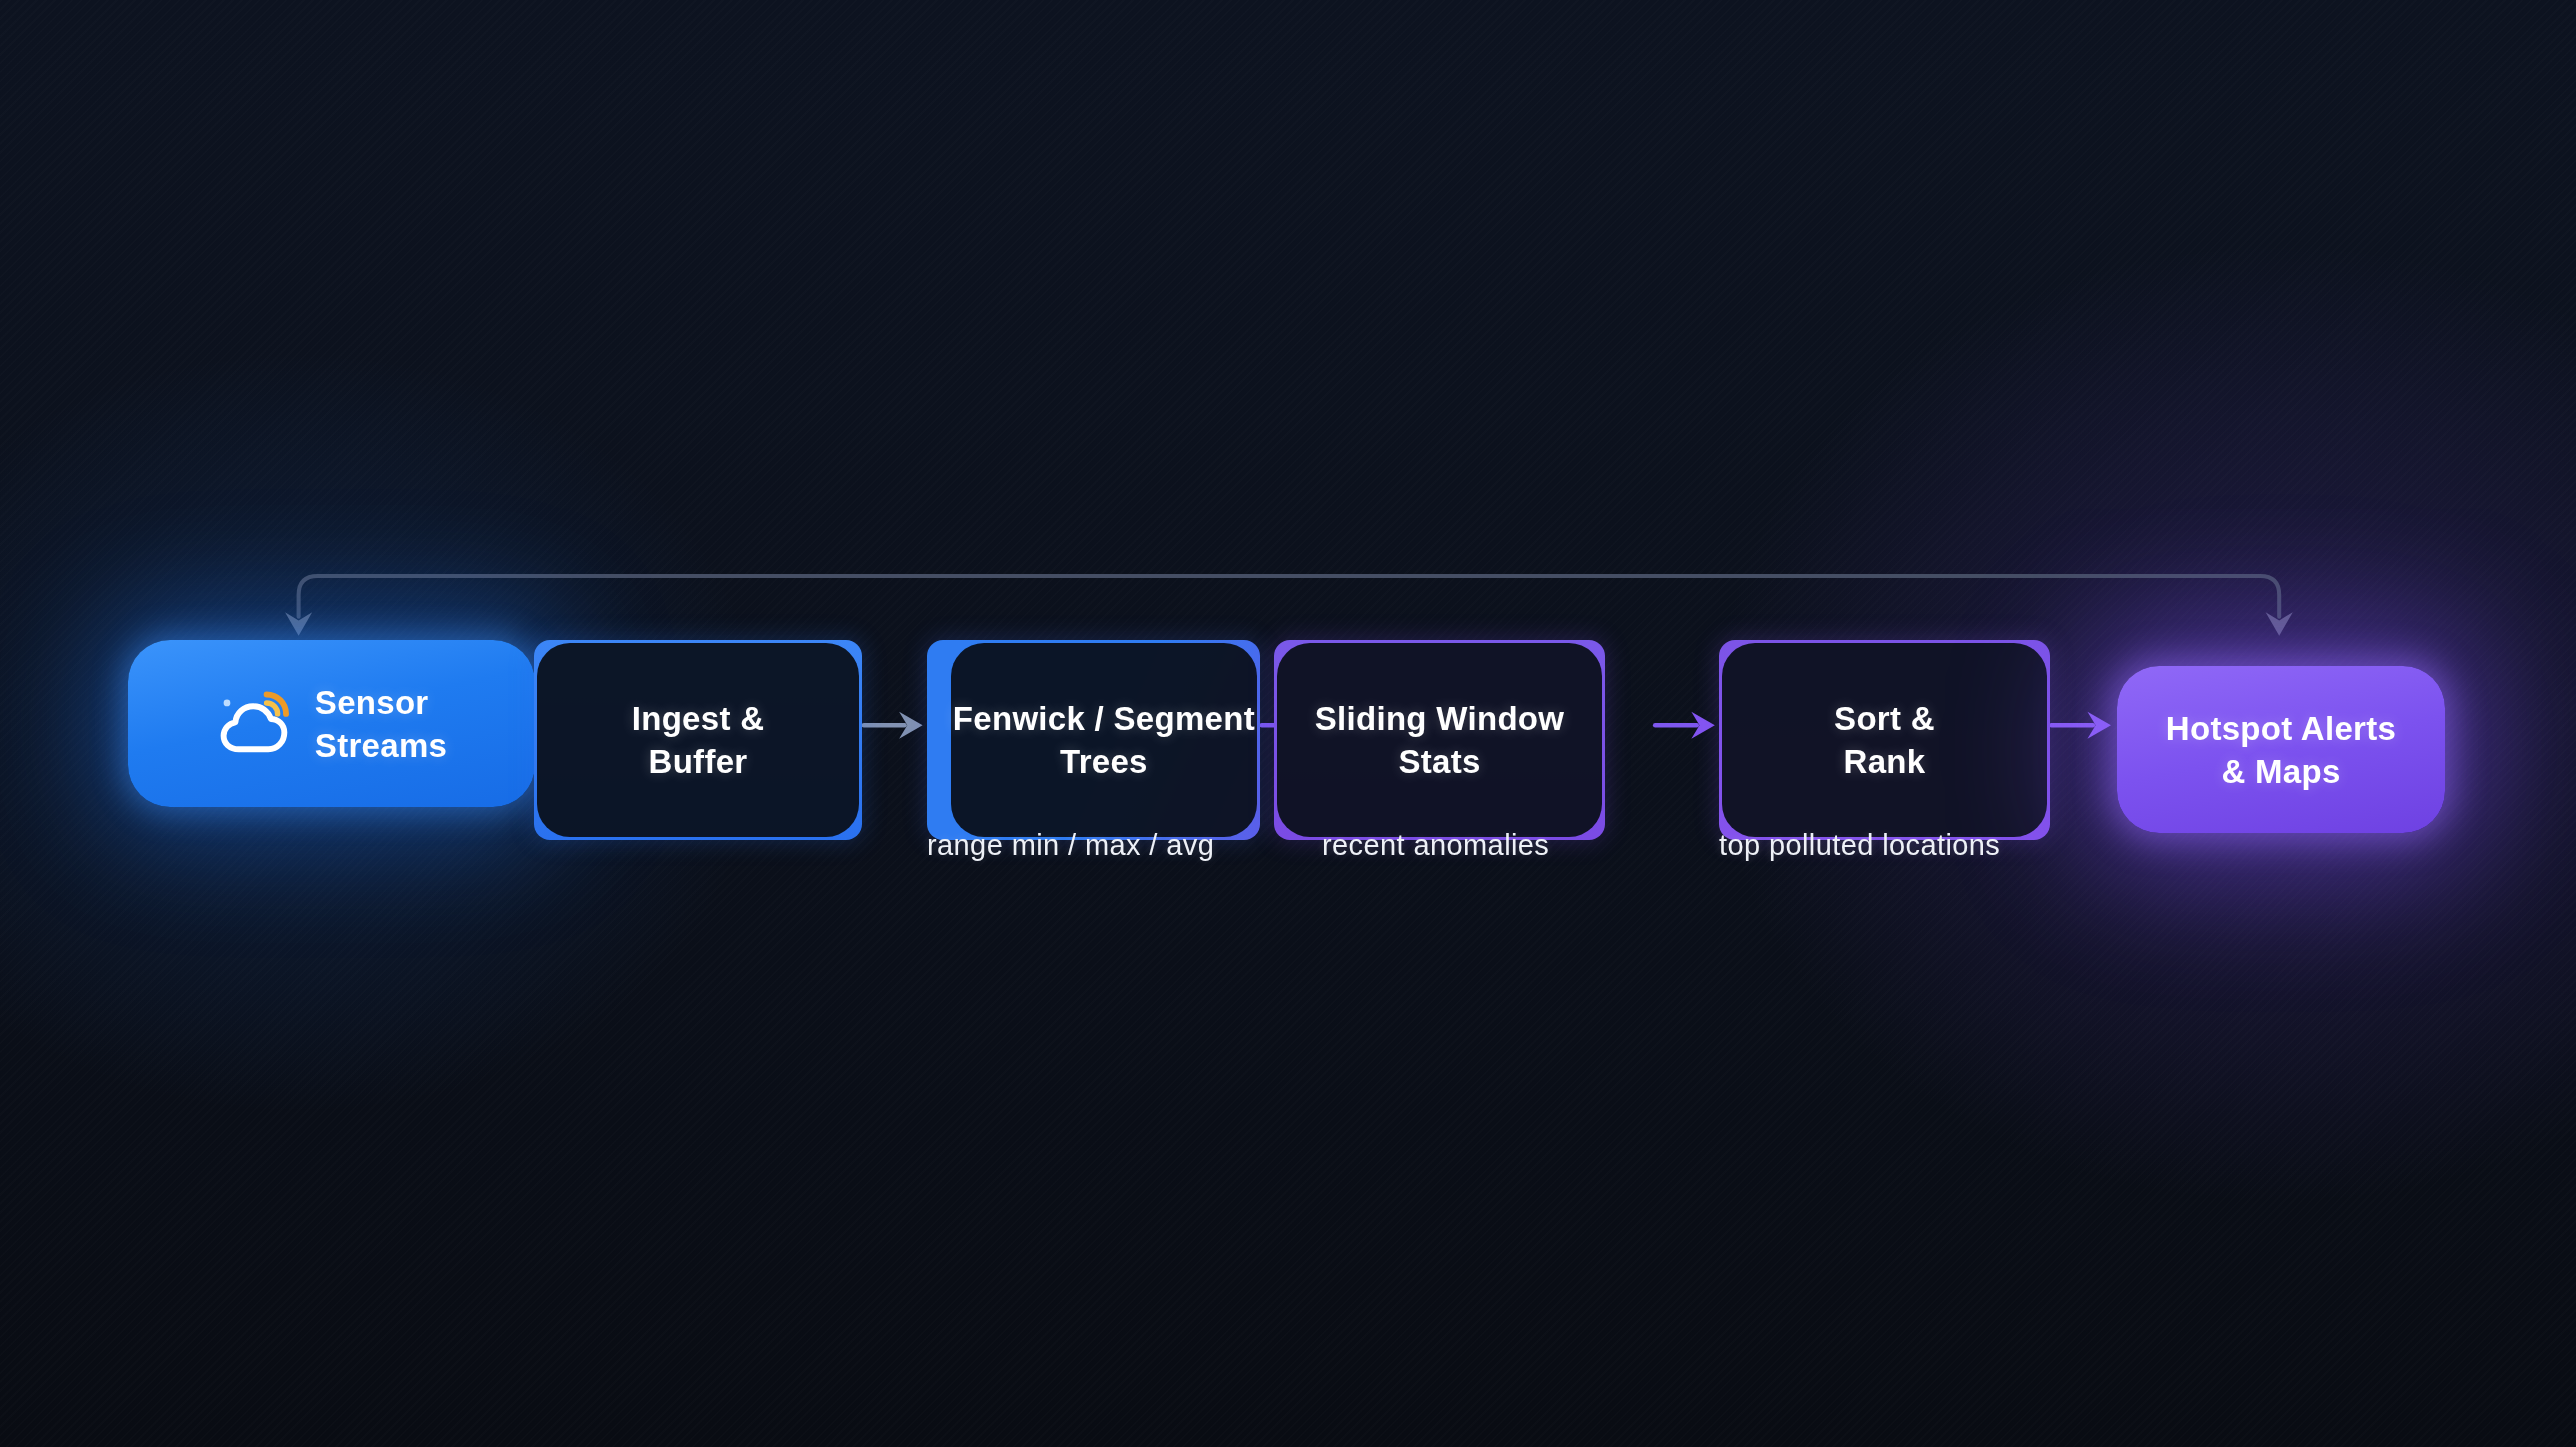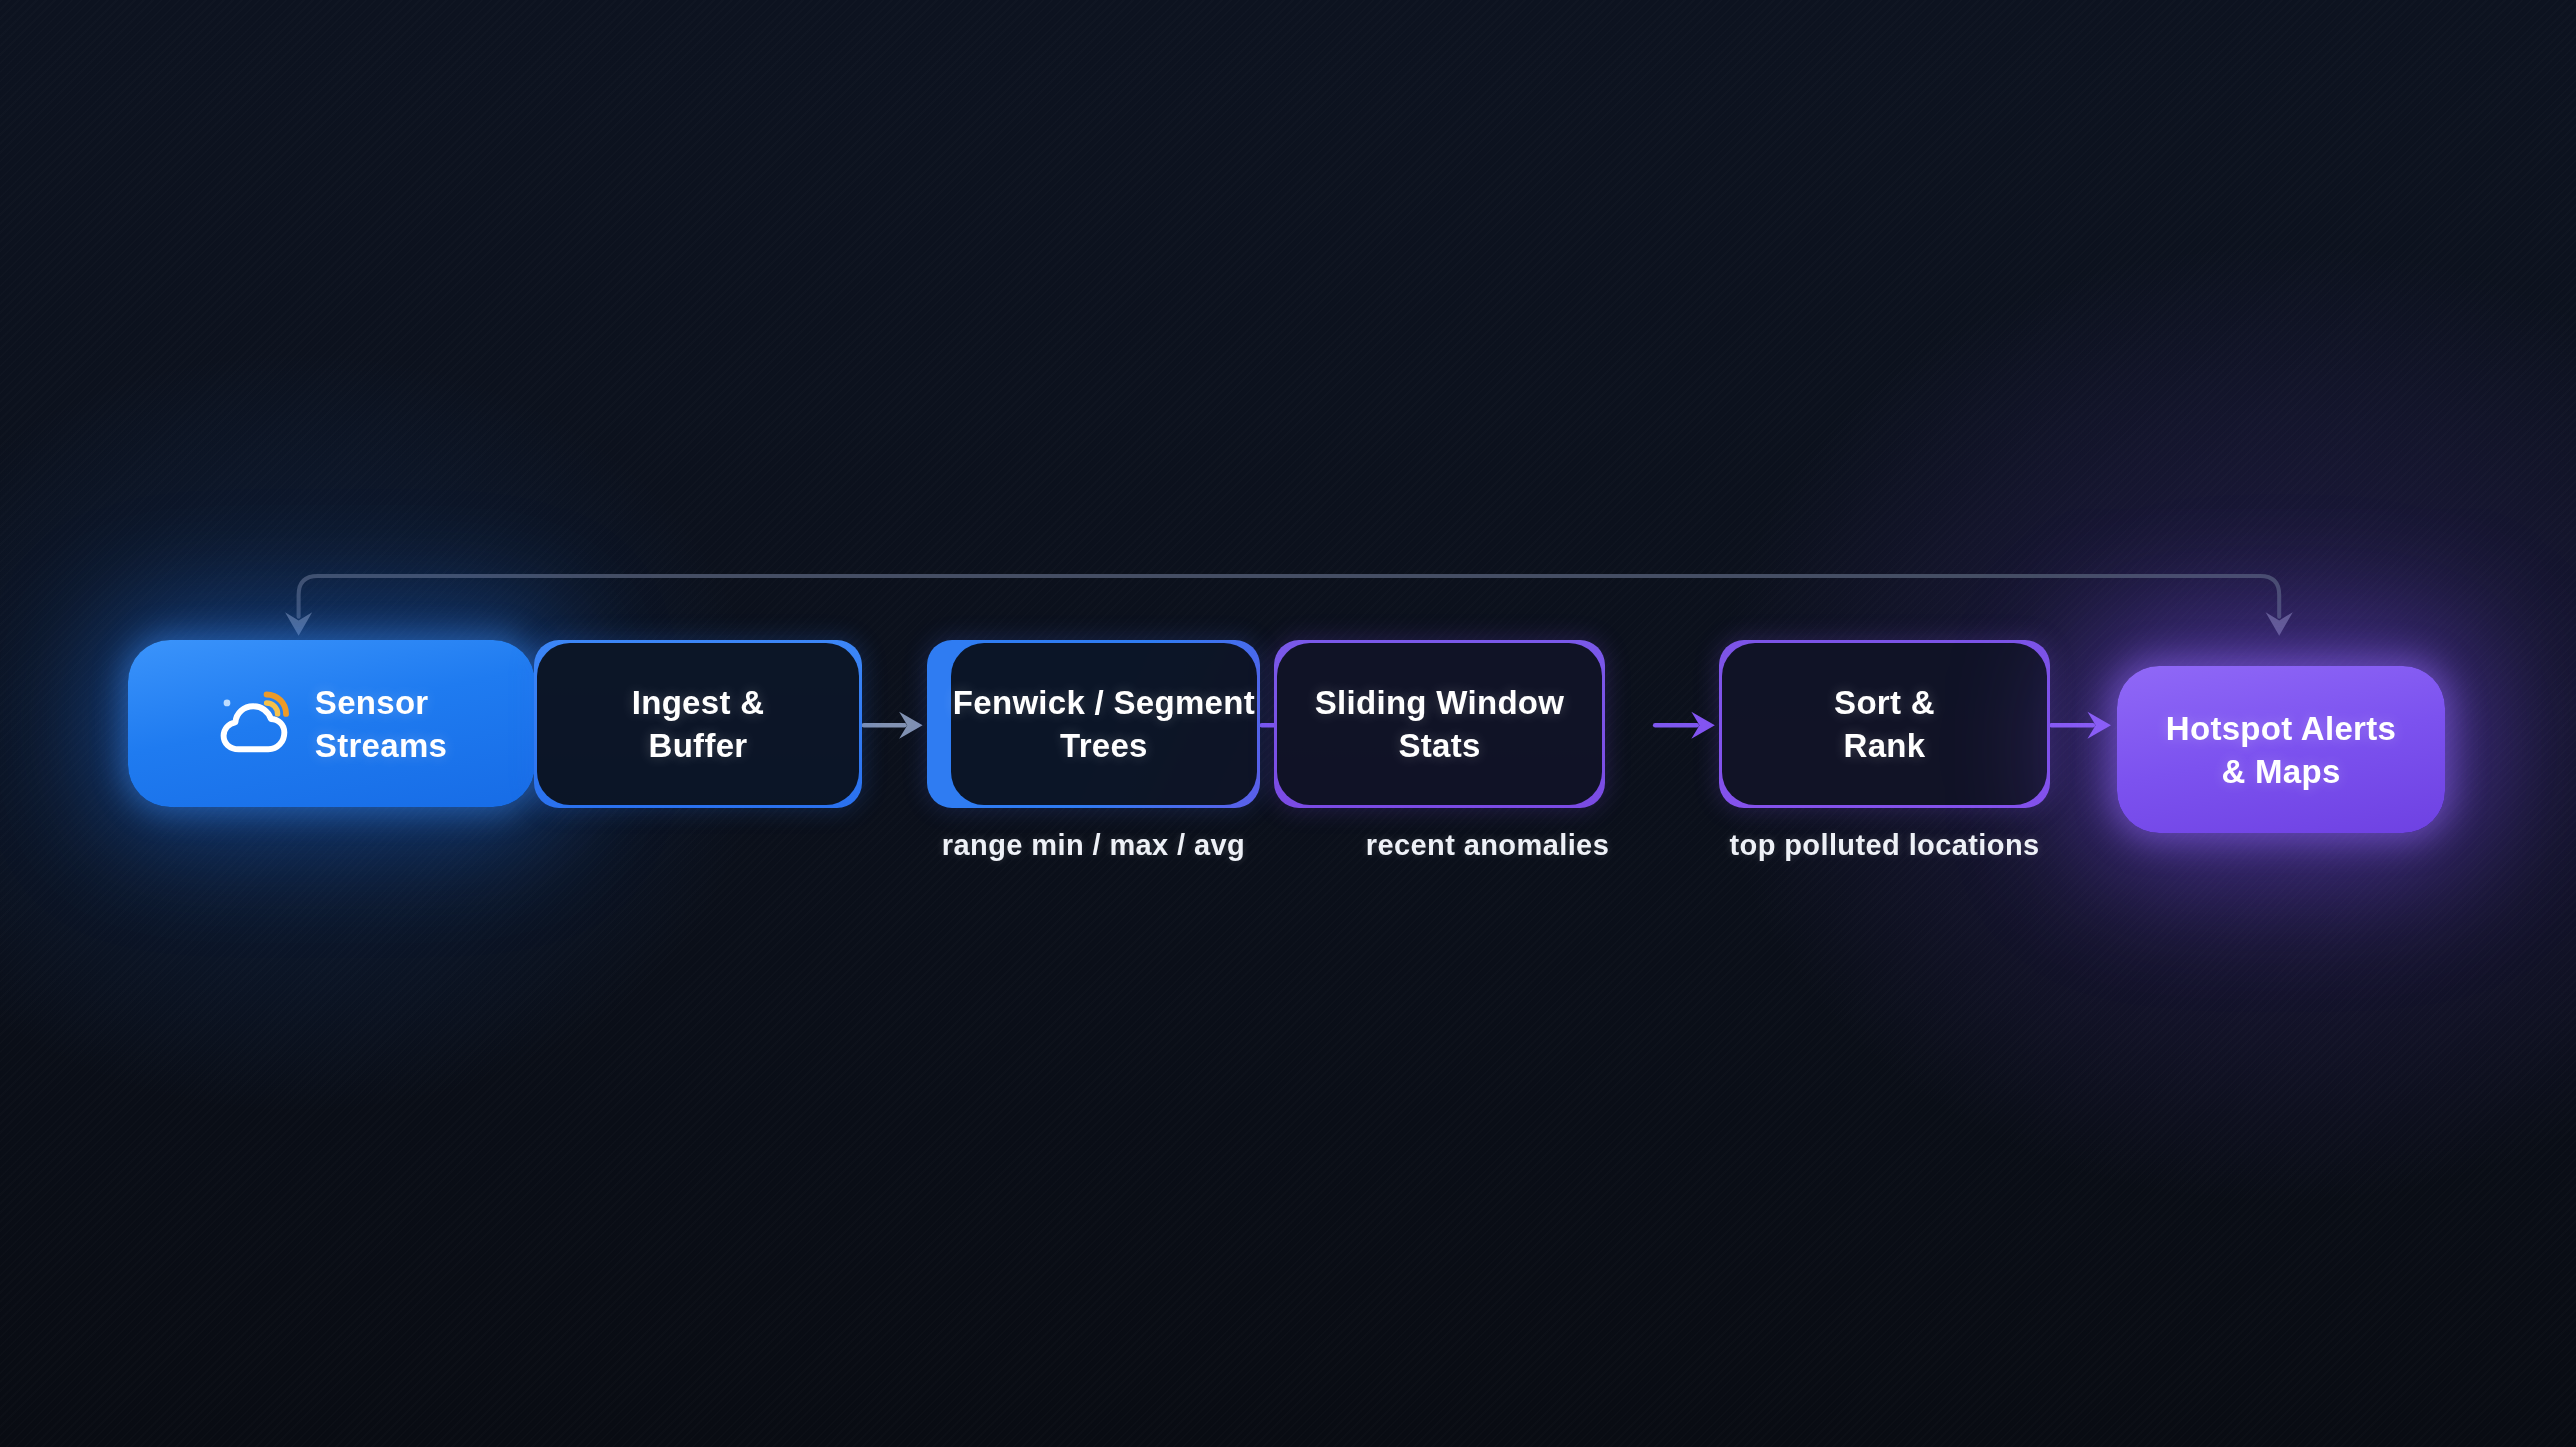--- a/index.html
+++ b/index.html
@@ -20,21 +20,21 @@
     display:flex;align-items:center;justify-content:center;
     box-sizing:border-box;
   }
   .filled{border-radius:42px;}
   .n1{left:128px;width:407px;
       background:linear-gradient(168deg,#3b94fb 0%,#1f7bf0 45%,#176ce6 100%);
       box-shadow:0 0 109px 31px rgba(30,115,240,0.38),0 0 31px 5.4px rgba(70,150,252,0.45);}
   .n6{left:2117px;width:328px;
       background:linear-gradient(168deg,#9069f7 0%,#7c52ef 50%,#6e41e2 100%);
       box-shadow:0 0 127px 40px rgba(125,80,245,0.45),0 0 33px 7.2px rgba(155,115,250,0.5);margin-top:26px;}
-  .obox{position:absolute;top:640px;height:168px;border-radius:25px;padding:3.2px;box-sizing:border-box;}
+  .obox{position:absolute;top:640px;height:200px;border-radius:16px;padding:3.2px;box-sizing:border-box;}
   .obox-inner{
     width:100%;height:100%;border-radius:33px;
     background:rgba(10,15,26,0.94);
     display:flex;align-items:center;justify-content:center;
   }
   .b2{left:534px; width:328px;background:linear-gradient(180deg,#3c86f7,#2a71ef);
       box-shadow:0 0 23.5px 1.8px rgba(45,115,240,0.22);}
   .b3{left:927px;width:333px;background:linear-gradient(115deg,#2f7cf2 55%,#5c5fe9 100%);
       box-shadow:0 0 23.5px 1.8px rgba(70,105,240,0.20);padding-left:24px;}
   .b4{left:1274px;width:331px;background:linear-gradient(180deg,#7a59e9,#7b4be4);
@@ -43,22 +43,22 @@
       box-shadow:0 0 23.5px 1.8px rgba(124,80,238,0.22);}
   
   .title{
     font-size:33px;font-weight:700;color:#ffffff;
     line-height:43px;text-align:center;letter-spacing:0.3px;
     text-shadow:0 0 12.7px rgba(255,255,255,0.22);
   }
   .title.left{text-align:left;}
   .caption{
     position:absolute;top:829px;height:40px;
-    font-size:29px;font-weight:700;color:#eef1f7;
-    text-align:center;letter-spacing:0.4px;
+    font-size:29px;font-weight:400;color:#eef1f7;
+    letter-spacing:0.4px;
     text-shadow:0 0 9px rgba(255,255,255,0.16);
   }
   .cap3{left:927px;width:333px;}
   .cap4{left:1322px;width:331px;}
   .cap5{left:1719px;width:331px;}
   
   .n1-content{display:flex;align-items:center;gap:18px;}
   .cloud-icon{display:block;}
   
   .overlay{position:absolute;left:0;top:0;}

